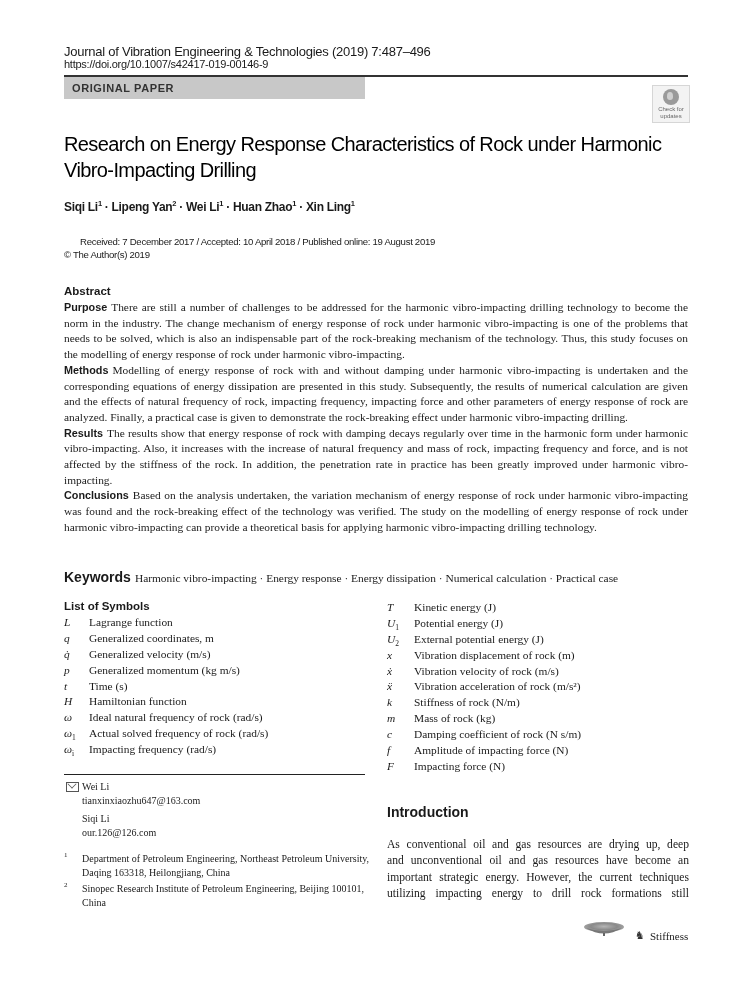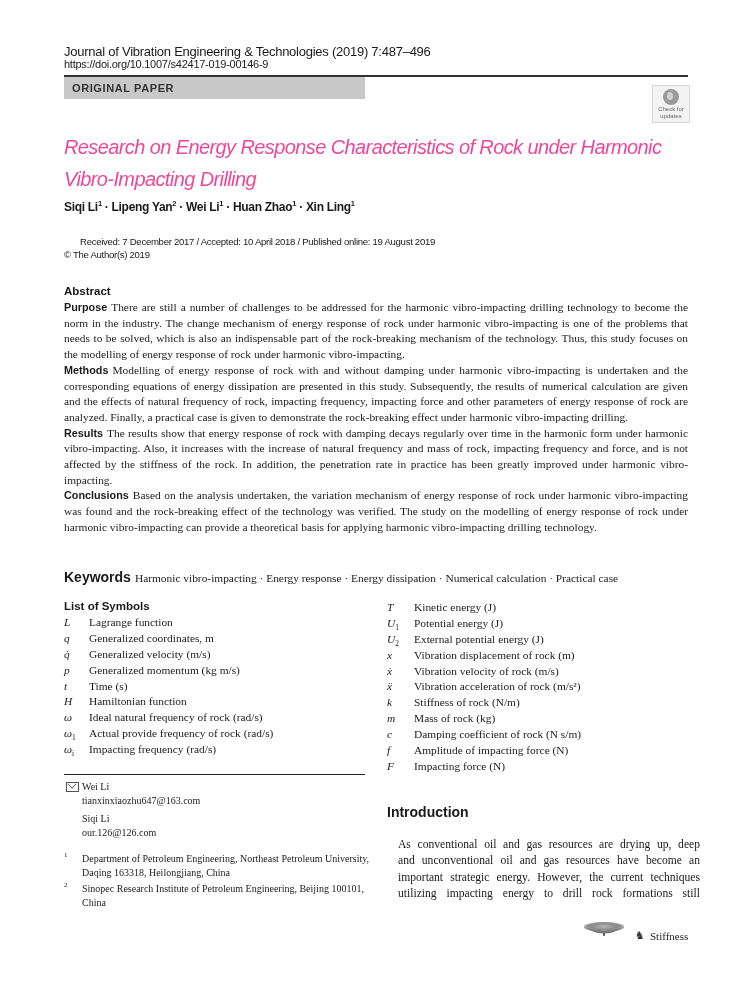--- a/index.html
+++ b/index.html
@@ -12,21 +12,21 @@
   #doi-line { left: 64px; top: 58px; font-size: 11px; letter-spacing: -0.25px; }
   #top-rule { left: 64px; top: 75px; width: 624px; height: 2px; background: #333; }
   #paper-type-bar { left: 64px; top: 77px; width: 301px; height: 22px; background: #c8c8c8; }
   #paper-type { left: 72px; top: 82px; font-size: 11px; font-weight: bold; letter-spacing: 0.6px; color: #333; }
 
   #check-updates { left: 652px; top: 85px; width: 36px; height: 36px; border: 1px solid #d6d6d6; background: #f3f3f3; text-align: center; }
   #check-updates .disc { width: 16px; height: 16px; border-radius: 50%; background: #9a9a9a; margin: 3px auto 1px auto; position: relative; }
   #check-updates .disc:after { content: ""; position: absolute; left: 4px; top: 3px; width: 6px; height: 8px; border-radius: 50% 50% 3px 3px; background: #d0d0d0; }
   #check-updates .lbl { font-size: 6px; line-height: 6.5px; color: #666; }
 
-  #title { left: 64px; top: 131px; width: 620px; font-size: 20px; line-height: 32px; letter-spacing: -0.6px; color: #ec4899; font-style: italic; }
+  #title { left: 64px; top: 131px; width: 620px; font-size: 20px; line-height: 26px; letter-spacing: -0.6px; color: #000000; }
   #authors { left: 64px; top: 199px; font-size: 12px; font-weight: bold; letter-spacing: -0.3px; }
   #authors sup { font-size: 7.5px; font-weight: bold; }
   #dates { left: 64px; top: 236px; font-size: 9.6px; letter-spacing: -0.3px; padding-left: 16px; }
   #copyright { left: 64px; top: 249px; font-size: 9.6px; letter-spacing: -0.3px; text-align: center; }
 
   #abstract-heading { left: 64px; top: 285px; font-size: 11.5px; font-weight: bold; }
   #abstract { left: 64px; top: 300px; width: 624px; font-size: 11.4px; line-height: 15.7px; text-align: justify; }
   #abstract p { margin: 0; }
   #abstract .lab { font-family: "Liberation Sans", "DejaVu Sans", sans-serif; font-weight: bold; font-size: 10.8px; margin-right: 4px; }
 
@@ -47,21 +47,21 @@
   #mail-icon { left: 66px; top: 782px; width: 11px; height: 8px; border: 1px solid #555; }
   #mail-icon:before { content: ""; position: absolute; left: 1px; top: -3px; width: 7px; height: 7px; border-right: 1px solid #555; border-bottom: 1px solid #555; transform: rotate(45deg) scale(0.8,0.8); }
   #corr1 { left: 82px; top: 780px; }
   #corr2 { left: 82px; top: 812px; }
   #aff1-num { left: 64px; top: 851px; font-size: 7px; }
   #aff1 { left: 82px; top: 852px; width: 290px; }
   #aff2-num { left: 64px; top: 881px; font-size: 7px; }
   #aff2 { left: 82px; top: 882px; width: 290px; }
 
   #intro-heading { left: 387px; top: 804px; font-size: 14px; font-weight: bold; }
-  #intro-text { left: 387px; top: 837px; width: 302px; font-size: 11.6px; line-height: 16.3px; text-align: justify; text-align-last: justify; margin-left: 11px; }
+  #intro-text { left: 387px; top: 837px; width: 302px; font-size: 11.6px; line-height: 16.3px; text-align: justify; text-align-last: justify; }
 
   #springer-logo { left: 583px; top: 921px; width: 42px; height: 16px; }
   #springer-horse { left: 635px; top: 929px; font-size: 11px; color: #333; }
   #springer-name { left: 650px; top: 930px; font-size: 11px; color: #222; }
 </style>
 </head>
 <body>
 
 <div id="journal-line" class="abs sans">Journal of Vibration Engineering &amp; Technologies (2019) 7:487–496</div>
 <div id="doi-line" class="abs sans">https://doi.org/10.1007/s42417-019-00146-9</div>
@@ -96,21 +96,21 @@
 
 <div id="symbols-heading" class="abs sans">List of Symbols</div>
 <div id="sym-left" class="abs serif sym-list">
     <div class="sym-row"><span class="sym"><span>L</span></span><span>Lagrange function</span></div>
     <div class="sym-row"><span class="sym"><span>q</span></span><span>Generalized coordinates, m</span></div>
     <div class="sym-row"><span class="sym"><span>q̇</span></span><span>Generalized velocity (m/s)</span></div>
     <div class="sym-row"><span class="sym"><span>p</span></span><span>Generalized momentum (kg m/s)</span></div>
     <div class="sym-row"><span class="sym"><span>t</span></span><span>Time (s)</span></div>
     <div class="sym-row"><span class="sym"><span>H</span></span><span>Hamiltonian function</span></div>
     <div class="sym-row"><span class="sym"><span>ω</span></span><span>Ideal natural frequency of rock (rad/s)</span></div>
-    <div class="sym-row"><span class="sym"><span>ω</span><sub>1</sub></span><span>Actual provide frequency of rock (rad/s)</span></div>
+    <div class="sym-row"><span class="sym"><span>ω</span><sub>1</sub></span><span>Actual solved frequency of rock (rad/s)</span></div>
     <div class="sym-row"><span class="sym"><span>ω</span><sub>i</sub></span><span>Impacting frequency (rad/s)</span></div>
   </div>
 <div id="sym-right" class="abs serif sym-list">
     <div class="sym-row"><span class="sym"><span>T</span></span><span>Kinetic energy (J)</span></div>
     <div class="sym-row"><span class="sym"><span>U</span><sub>1</sub></span><span>Potential energy (J)</span></div>
     <div class="sym-row"><span class="sym"><span>U</span><sub>2</sub></span><span>External potential energy (J)</span></div>
     <div class="sym-row"><span class="sym"><span>x</span></span><span>Vibration displacement of rock (m)</span></div>
     <div class="sym-row"><span class="sym"><span>ẋ</span></span><span>Vibration velocity of rock (m/s)</span></div>
     <div class="sym-row"><span class="sym"><span>ẍ</span></span><span>Vibration acceleration of rock (m/s²)</span></div>
     <div class="sym-row"><span class="sym"><span>k</span></span><span>Stiffness of rock (N/m)</span></div>

